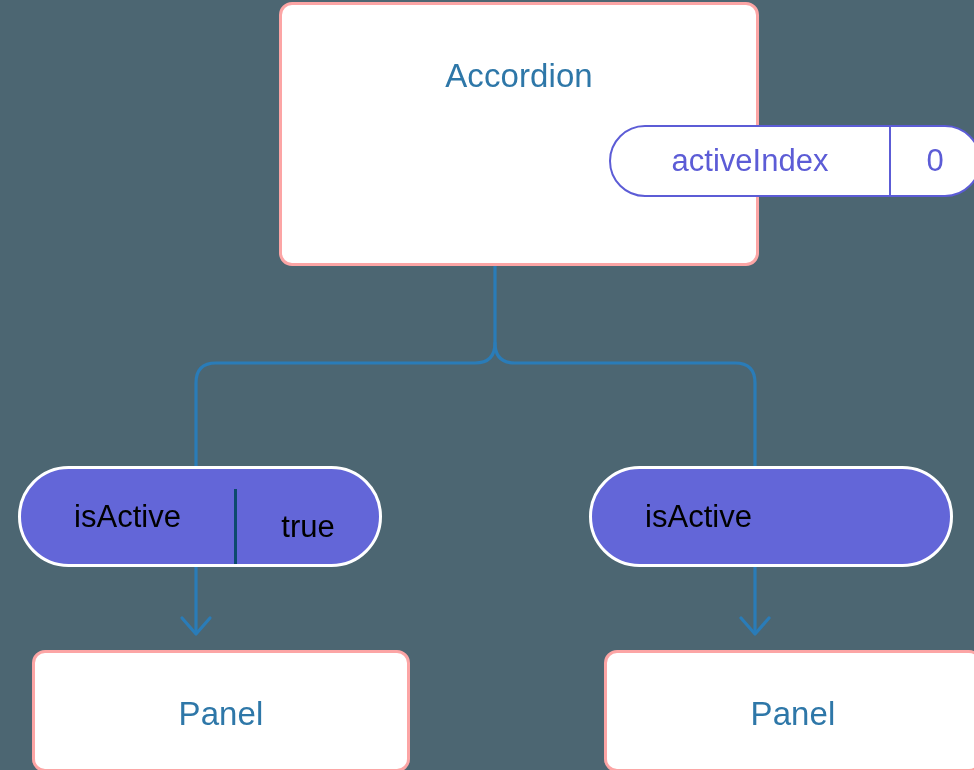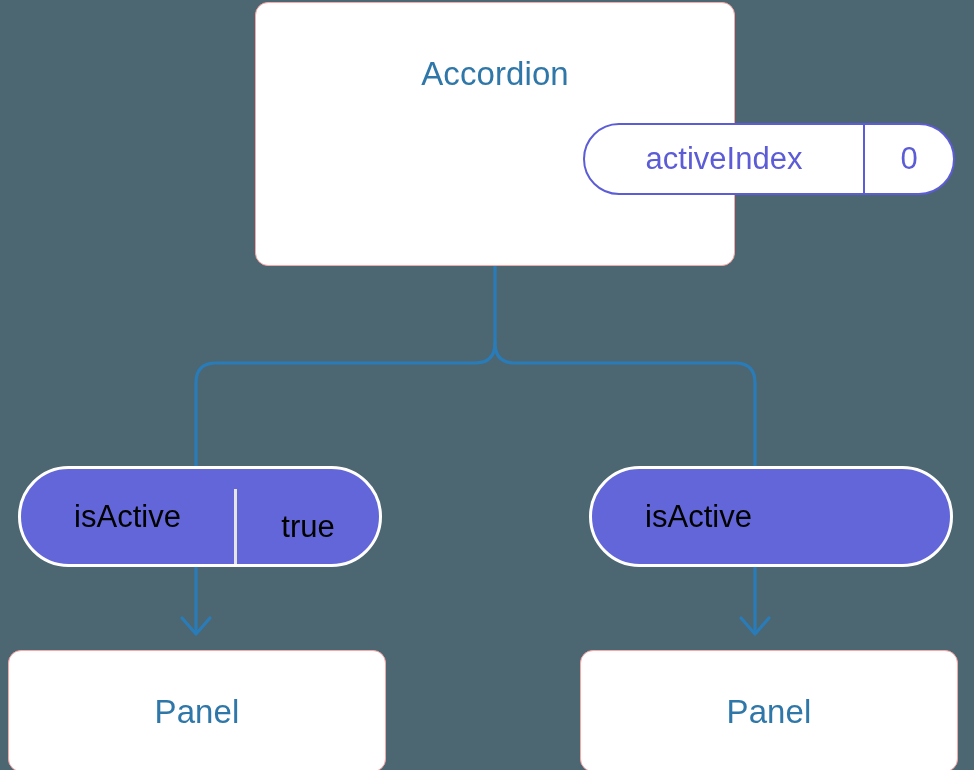--- a/index.html
+++ b/index.html
@@ -29,23 +29,24 @@
     top: 0;
     width: 974px;
     height: 770px;
     pointer-events: none;
   }
 
   
   .card {
     position: absolute;
     background: #ffffff;
-    border: 1px solid #fca5a5;
+    border: 3px solid #fca5a5;
     border-radius: 13px;
     box-sizing: border-box;
+    margin-left: 24px;
   }
 
   
   #accordion-node {
     left: 255px;
     top: 2px;
     width: 480px;
     height: 264px;
   }
 
@@ -98,21 +99,21 @@
   
   .pill.filled {
     border: 3px solid #ffffff;
     background: #6366d8;
   }
   .pill.filled .pill-key,
   .pill.filled .pill-val {
     color: #000000;
   }
   .pill.filled .pill-val {
-    border-left: 3px solid #e5e5e5;
+    border-left: 3px solid #0c4a6e;
     margin-top: 20px;
   }
 
   
   #accordion-state-pill {
     left: 327px;
     top: 120px;
     width: 372px;
     height: 72px;
     font-size: 31px;

